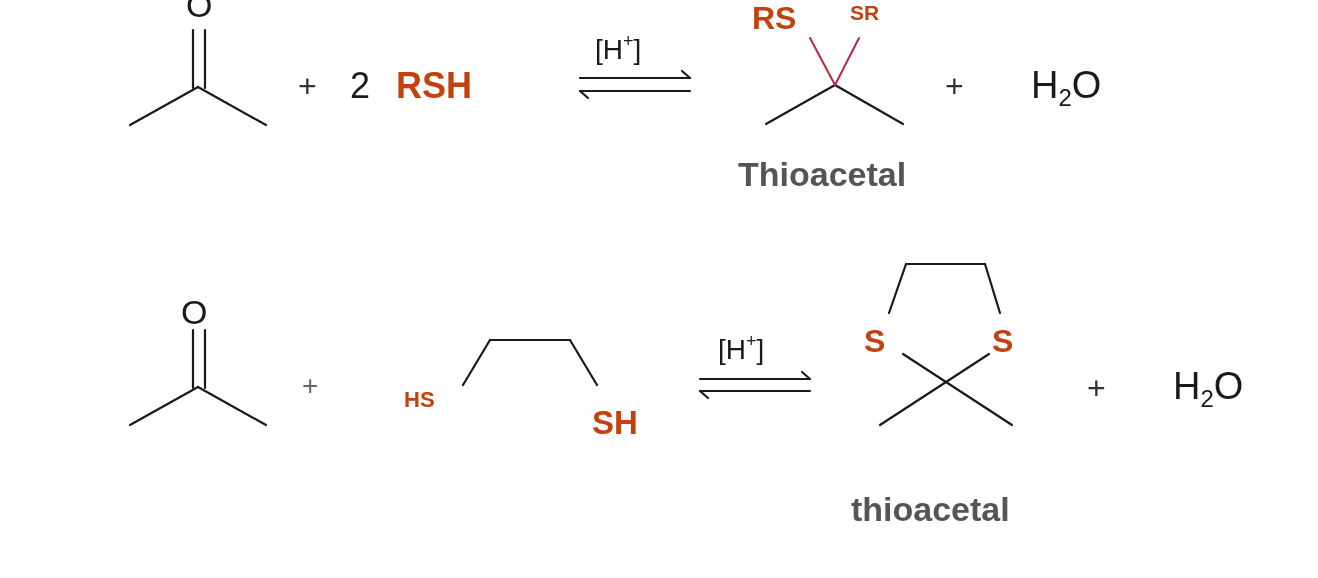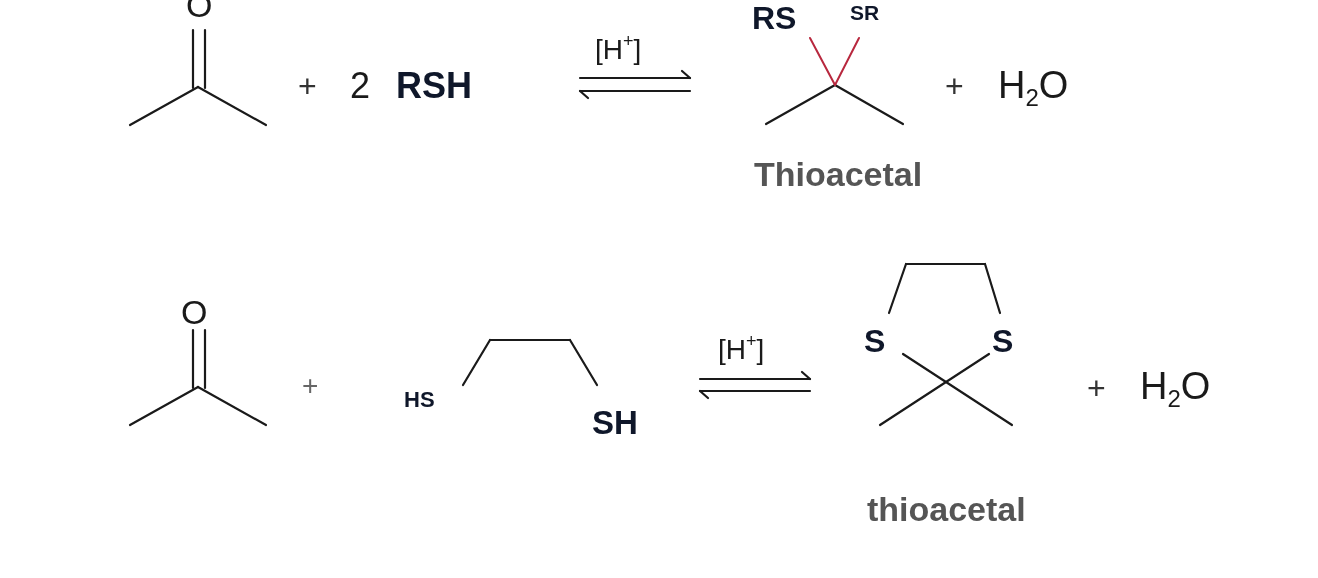--- a/index.html
+++ b/index.html
@@ -1,28 +1,28 @@
 <!DOCTYPE html>
 <html><head>
   <meta charset="utf-8">
   <style>
     html, body { margin: 0; padding: 0; background: #ffffff; }
     body { width: 1318px; height: 578px; position: relative; overflow: hidden;
            font-family: "Liberation Sans", sans-serif; }
     #canvas { position: absolute; left: 0; top: 0; width: 1318px; height: 578px; }
     .txt { position: absolute; white-space: nowrap; line-height: 1; }
     .black { color: #1a1a1a; }
-    .red { color: #0f172a; font-weight: bold; text-align: right; }
+    .red { color: #c2410c; font-weight: bold; text-align: right; }
     .gray { color: #555555; font-weight: bold; }
     .plus { font-size: 32px; color: #333; }
     .reagent { font-size: 36px; }
     .catalyst { font-size: 28px; color: #1a1a1a; }
     .catalyst sup { font-size: 18px; vertical-align: 12px; line-height: 0; }
-    .label { font-size: 34px; text-align: center; margin-left: 16px; }
-    .h2o { font-size: 38px; color: #1a1a1a; }
+    .label { font-size: 34px; text-align: center; }
+    .h2o { font-size: 38px; color: #1a1a1a; margin-left: 33px; }
     .h2o sub { font-size: 24px; vertical-align: -8px; line-height: 0; }
     .atom-o { font-size: 34px; color: #1a1a1a; }
   </style>
 </head>
 <body>
 
 <div id="canvas">
 
   <svg width="1318" height="578" style="position:absolute;left:0;top:0">
     <g stroke="#1a1a1a" stroke-width="2.2" fill="none" stroke-linecap="round">

